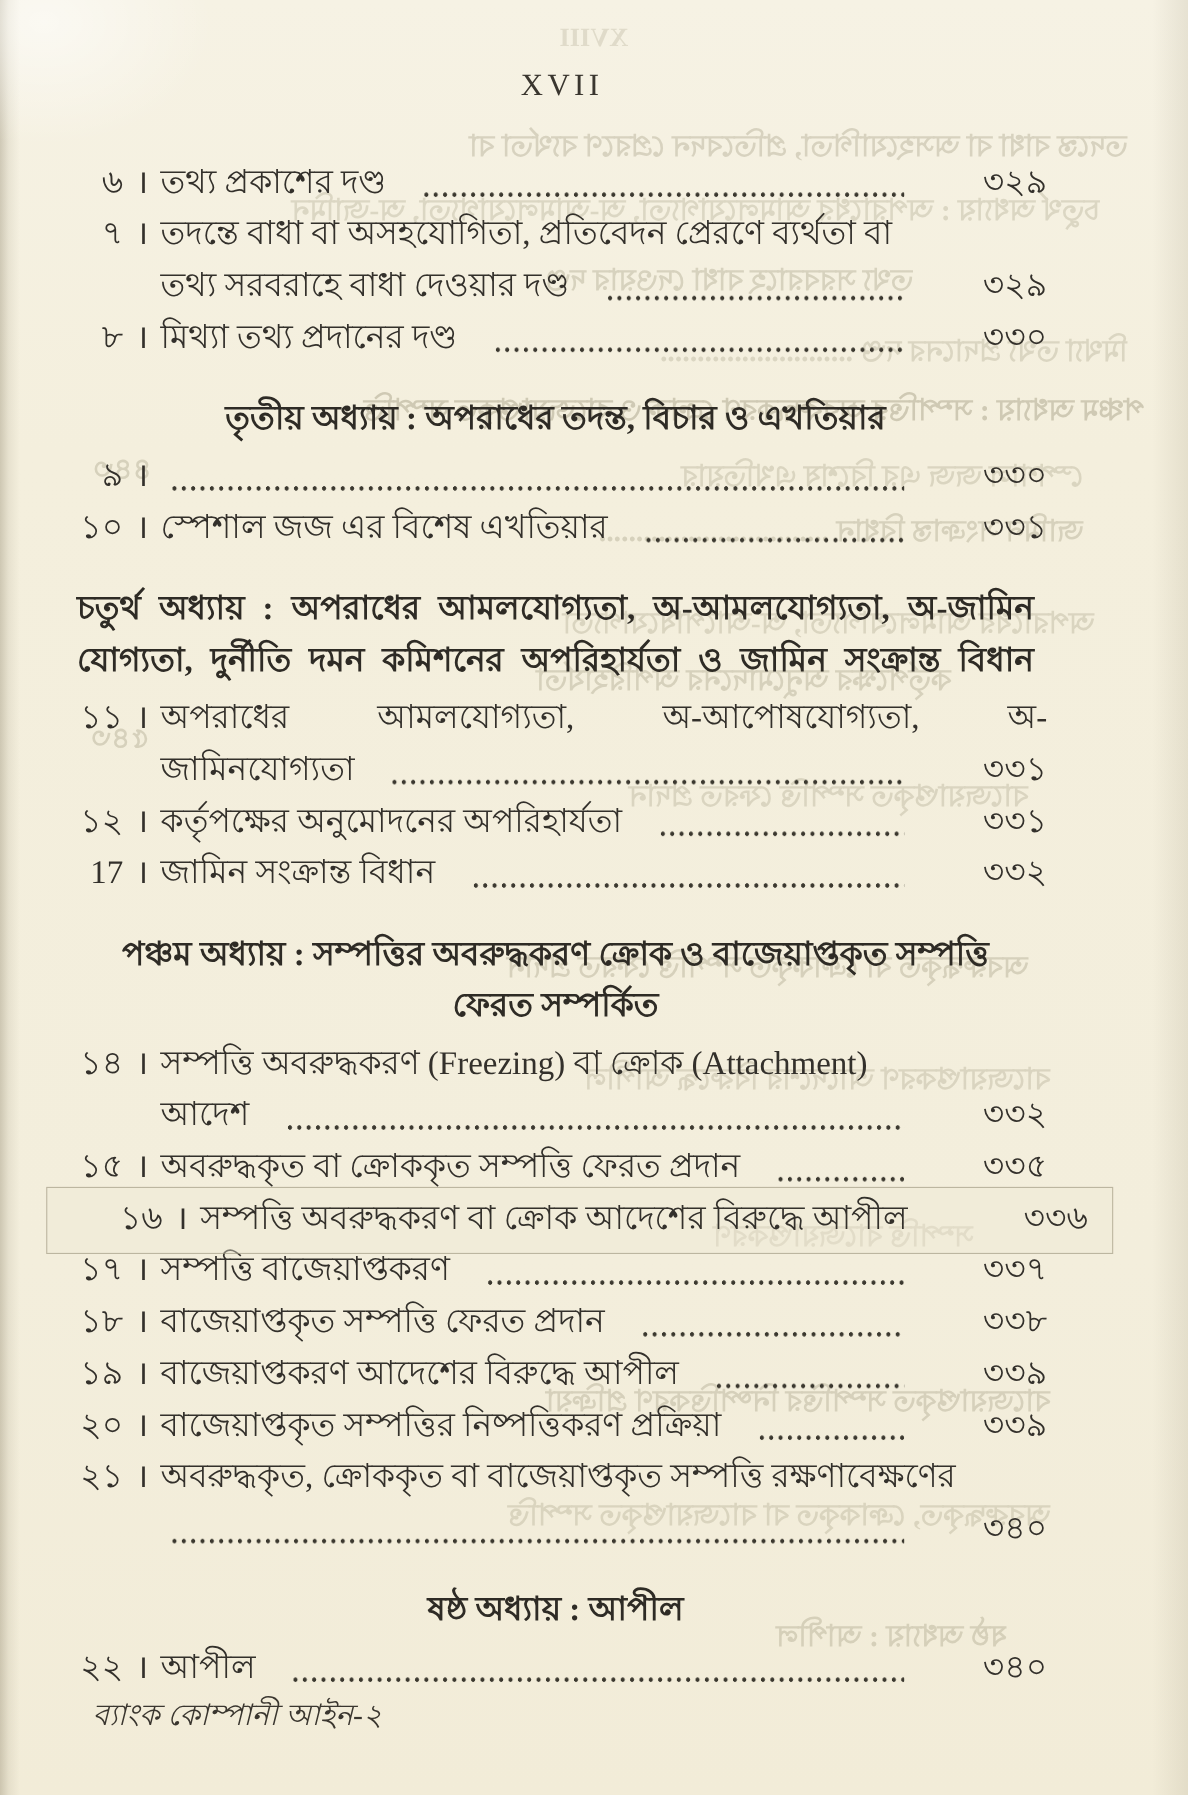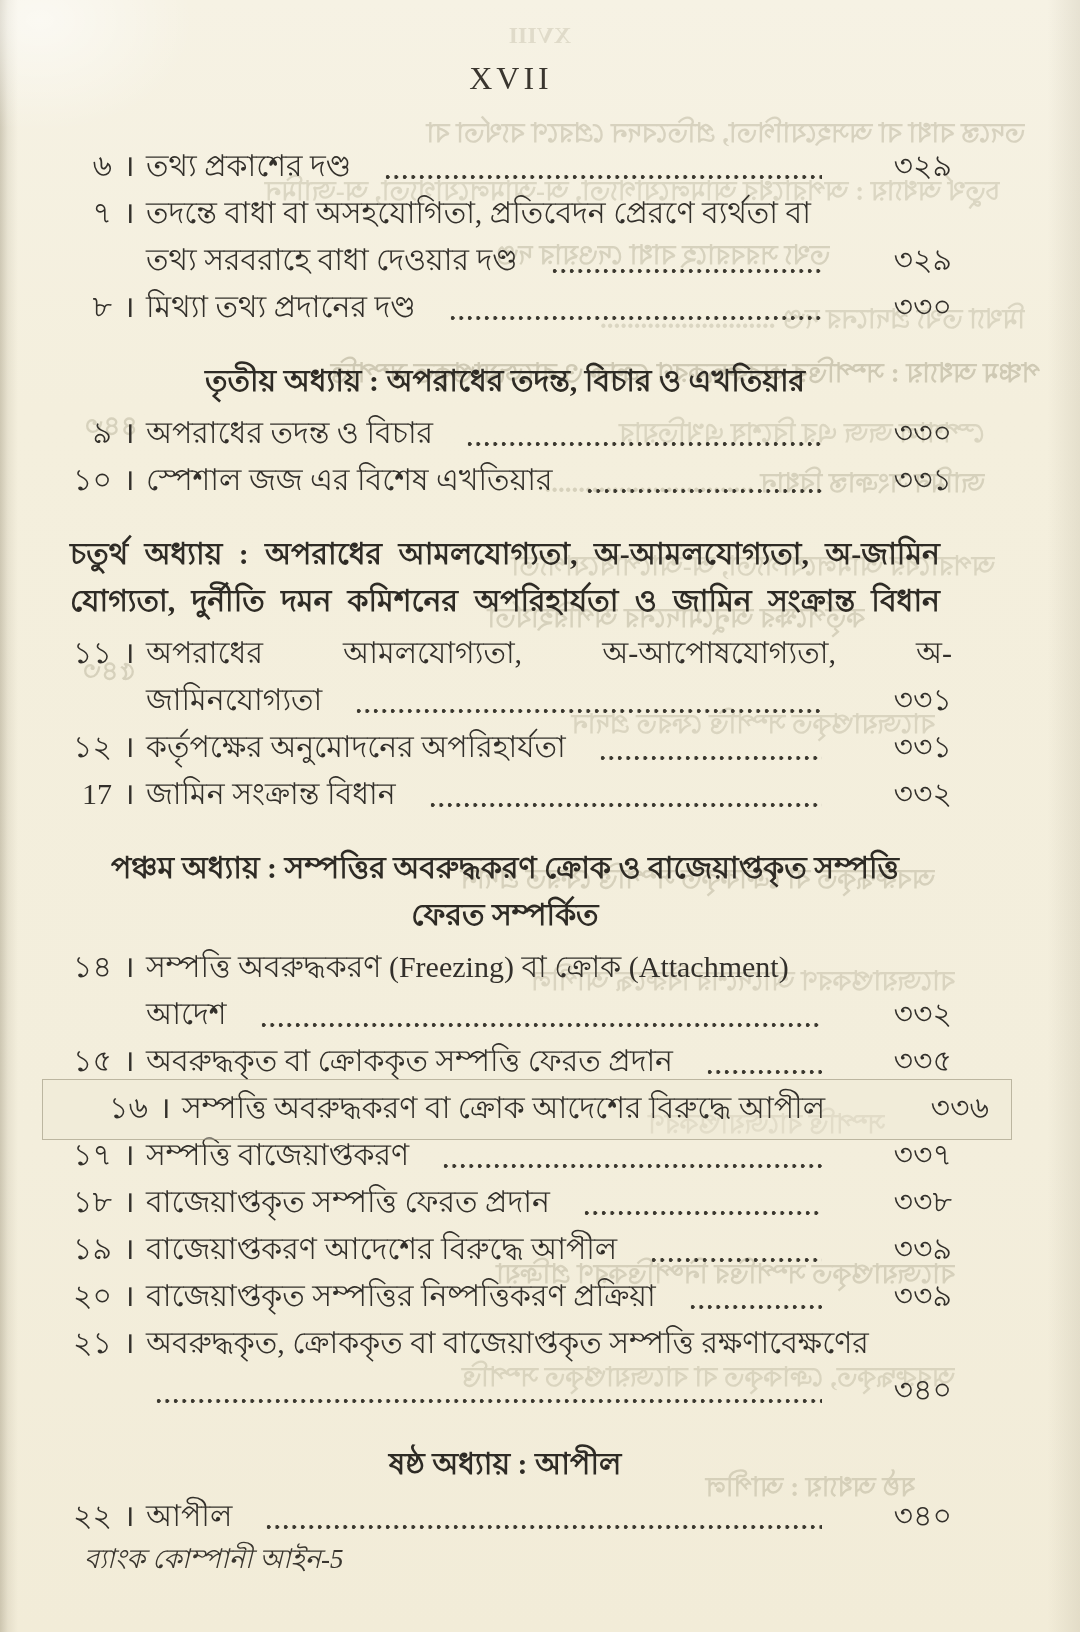--- a/index.html
+++ b/index.html
@@ -48,21 +48,21 @@
   .g13{top:858px;left:145px;width:790px;}
   .g14{top:960px;left:265px;width:690px;opacity:.26;}
   .g15{top:1103px;left:335px;width:550px;opacity:.26;}
   .g16{top:1253px;left:205px;width:750px;}
   .g17{top:1356px;left:165px;width:790px;opacity:.26;}
   .g18{top:1466px;left:225px;width:690px;opacity:.30;font-weight:700;}
   
   .content{position:relative;z-index:1;}
   .folio{
     text-align:center;
-    font-size:32px;
+    font-size:28px;
     letter-spacing:4px;
     height:40px;
     line-height:40px;
     margin:0 0 44px 0;
     color:#3a362f;
   }
   .toc{font-size:30px;line-height:47px;}
   .entry{display:flex;margin:0;}
   .numcol{flex:0 0 76px;display:flex;}
   .num{flex:0 0 42px;text-align:right;}
@@ -174,21 +174,20 @@
         <div class="chapter center">
           <div class="tline">তৃতীয় অধ্যায় : অপরাধের তদন্ত, বিচার ও এখতিয়ার</div>
         </div>
         <div class="entry">
           <div class="numcol">
             <span class="num">৯</span>
             <span class="danda">।</span>
           </div>
           <div class="body">
             <div class="lastline">
-              <span class="ltext">অপরাধের তদন্ত ও বিচার</span>
               <span class="dotlead"></span>
               <span class="pg">৩৩০</span>
             </div>
           </div>
         </div>
         <div class="entry">
           <div class="numcol">
             <span class="num">১০</span>
             <span class="danda">।</span>
           </div>
@@ -365,14 +364,14 @@
             <div class="lastline">
               <span class="ltext">আপীল</span>
               <span class="dotlead"></span>
               <span class="pg">৩৪০</span>
             </div>
           </div>
         </div>
       </div>
   </div>
 
-  <div class="book-footer">ব্যাংক কোম্পানী আইন-5</div>
+  <div class="book-footer">ব্যাংক কোম্পানী আইন-২</div>
 </div>
 
 </body></html>

